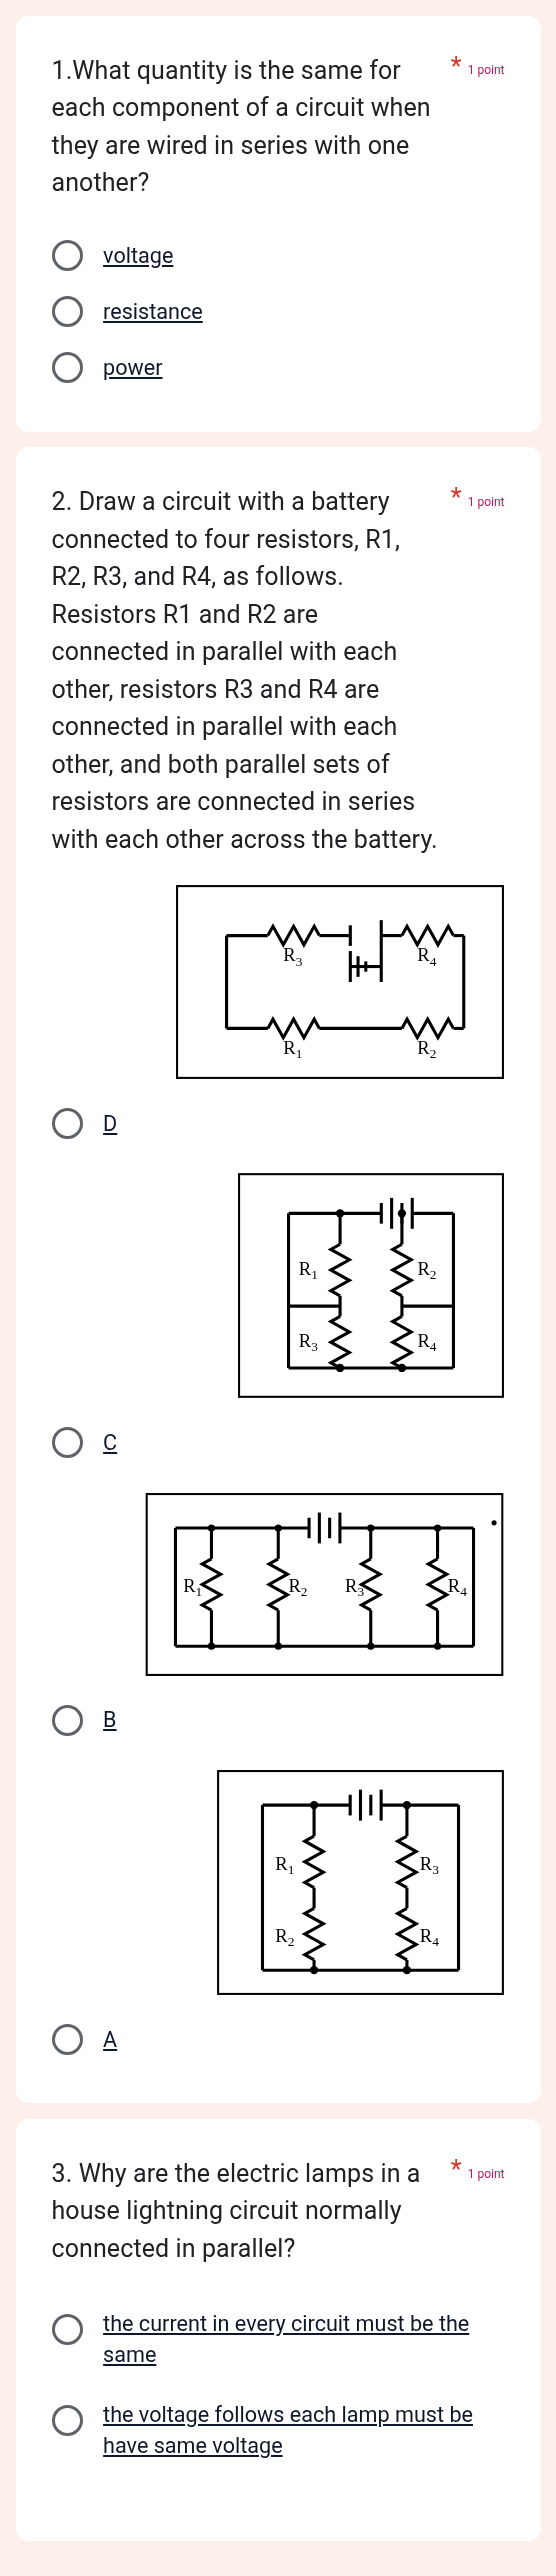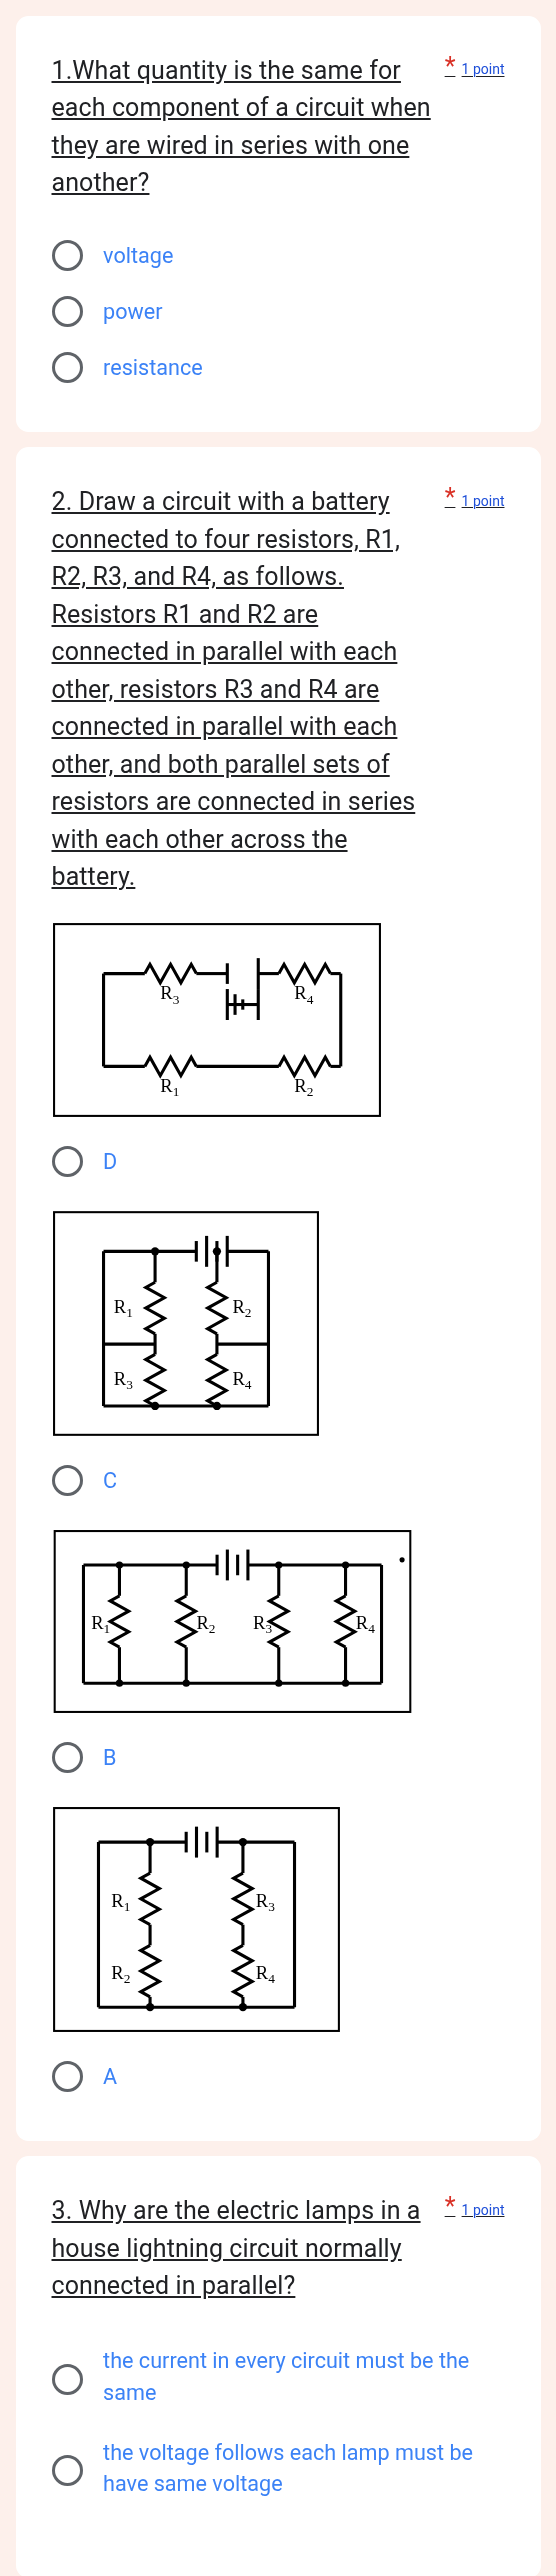--- a/index.html
+++ b/index.html
@@ -14,71 +14,71 @@
     background: #ffffff;
     border-radius: 12.4px;
     margin: 15.5px 15.5px;
     padding: 36px 36px;
   }
   .question-row {
     display: flex;
     align-items: flex-start;
     justify-content: center;
     margin-bottom: 26px;
-    text-decoration: underline;
   }
   .question-text {
     font-size: 25px;
     line-height: 1.5;
     color: #202124;
     flex: 1;
     padding-right: 12.4px;
     letter-spacing: 0.1px;
   }
   .asterisk {
     color: #d93025;
     font-size: 25px;
     margin-right: 6.2px;
   }
   .points {
-    color: #1d4ed8;
-    font-size: 14px;
+    color: #be185d;
+    font-size: 12px;
     white-space: nowrap;
     padding-top: 4.1px;
   }
   .options {
     margin-top: 15.5px;
   }
   .option {
     display: flex;
     align-items: center;
     padding: 12.4px 0;
   }
   .option.tall {
-    align-items: center;
+    align-items: flex-start;
     padding: 14.4px 0;
   }
   .option.tall .radio { margin-top: 6.2px; }
   .radio {
     width: 31px;
     height: 31px;
     border: 3.1px solid #5f6368;
     border-radius: 50%;
     flex-shrink: 0;
     margin-right: 20.6px;
   }
   .option-label {
     font-size: 21.6px;
-    color: #3b82f6;
+    color: #0f172a;
     line-height: 1.45;
+    text-decoration: underline;
   }
   .diagram-container {
     margin: 20.6px 0 15.5px 0;
     display: flex;
-    justify-content: flex-start;
+    justify-content: flex-end;
   }
   svg { display: block; }
   .wire { stroke: #000; stroke-width: 6; fill: none; }
   .node { fill: #000; }
   .label { font-family: 'Times New Roman', serif; font-size: 36px; fill: #000; }
   .sublabel { font-family: 'Times New Roman', serif; font-size: 26px; fill: #000; }
 </style>
 </head>
 <body>
 
@@ -91,25 +91,25 @@
       <span class="asterisk">*</span><span class="points">1 point</span>
     </div>
   </div>
   <div class="options">
     <div class="option">
       <div class="radio"></div>
       <div class="option-label">voltage</div>
     </div>
     <div class="option">
       <div class="radio"></div>
+      <div class="option-label">resistance</div>
+    </div>
+    <div class="option">
+      <div class="radio"></div>
       <div class="option-label">power</div>
-    </div>
-    <div class="option">
-      <div class="radio"></div>
-      <div class="option-label">resistance</div>
     </div>
   </div>
 </div>
 
 <div class="card">
   <div class="question-row">
     <div class="question-text">
       <span>2. Draw a circuit with a battery connected to four resistors, R1, R2, R3, and R4, as follows. Resistors R1 and R2 are connected in parallel with each other, resistors R3 and R4 are connected in parallel with each other, and both parallel sets of resistors are connected in series with each other across the battery.</span>
     </div>
     <div>

